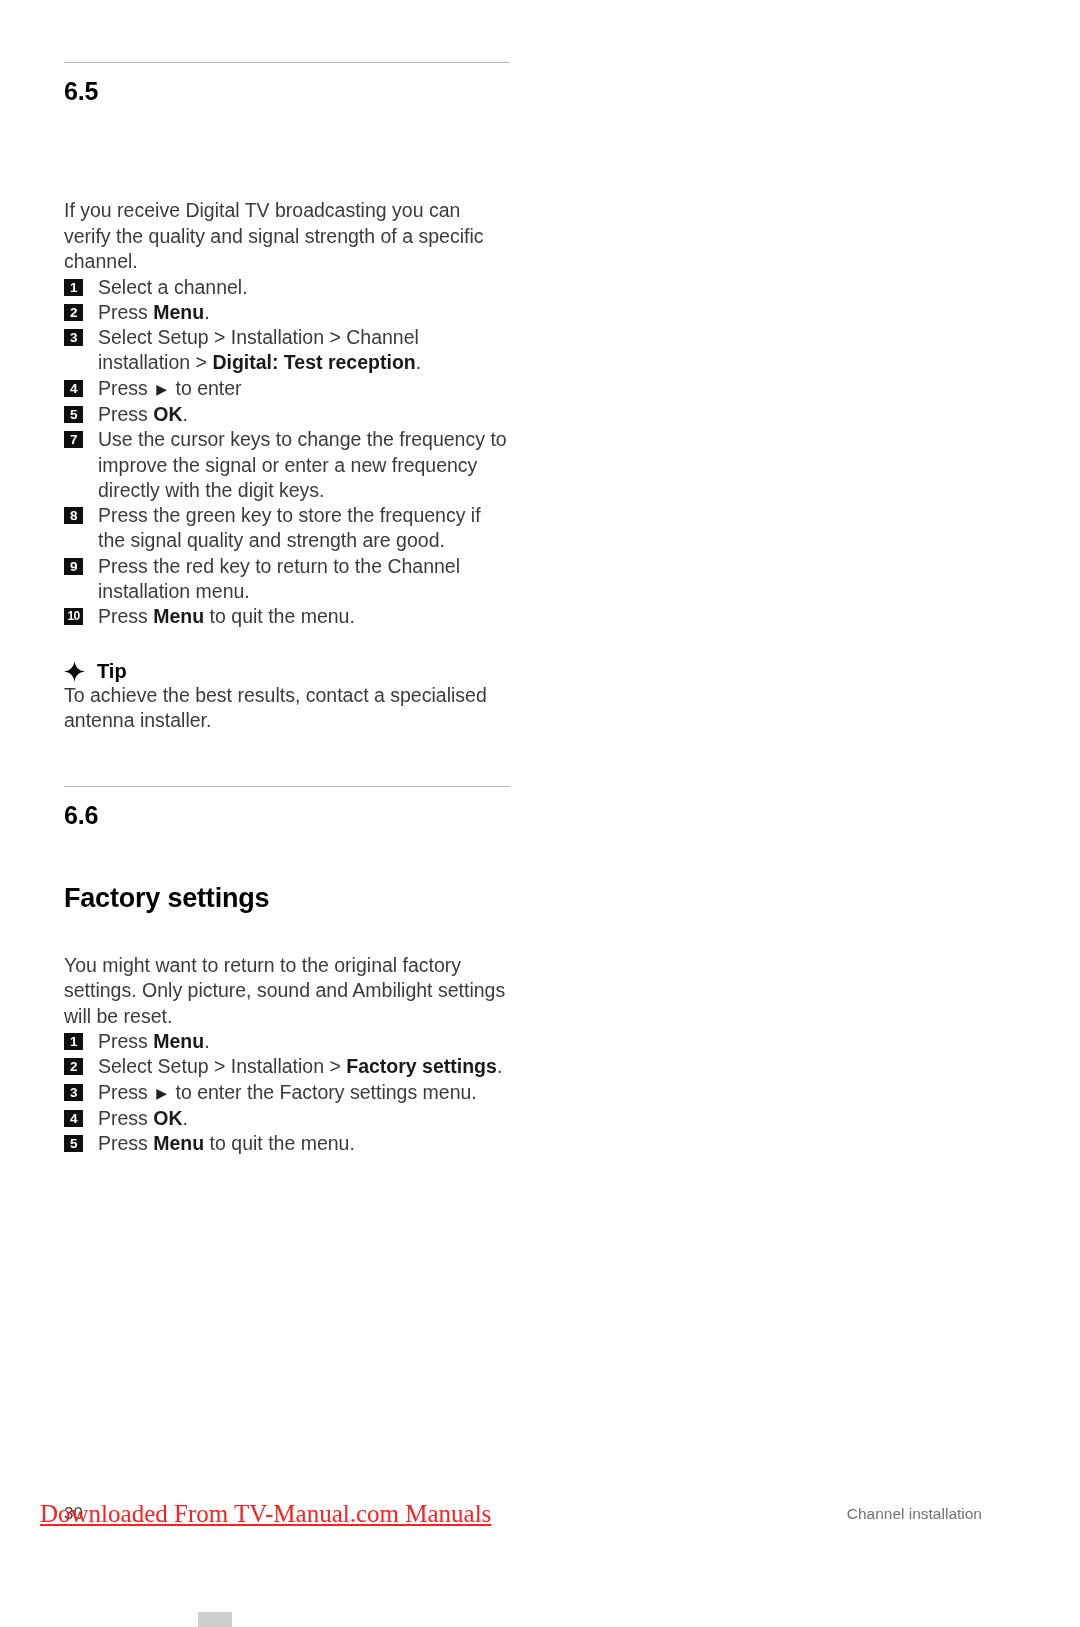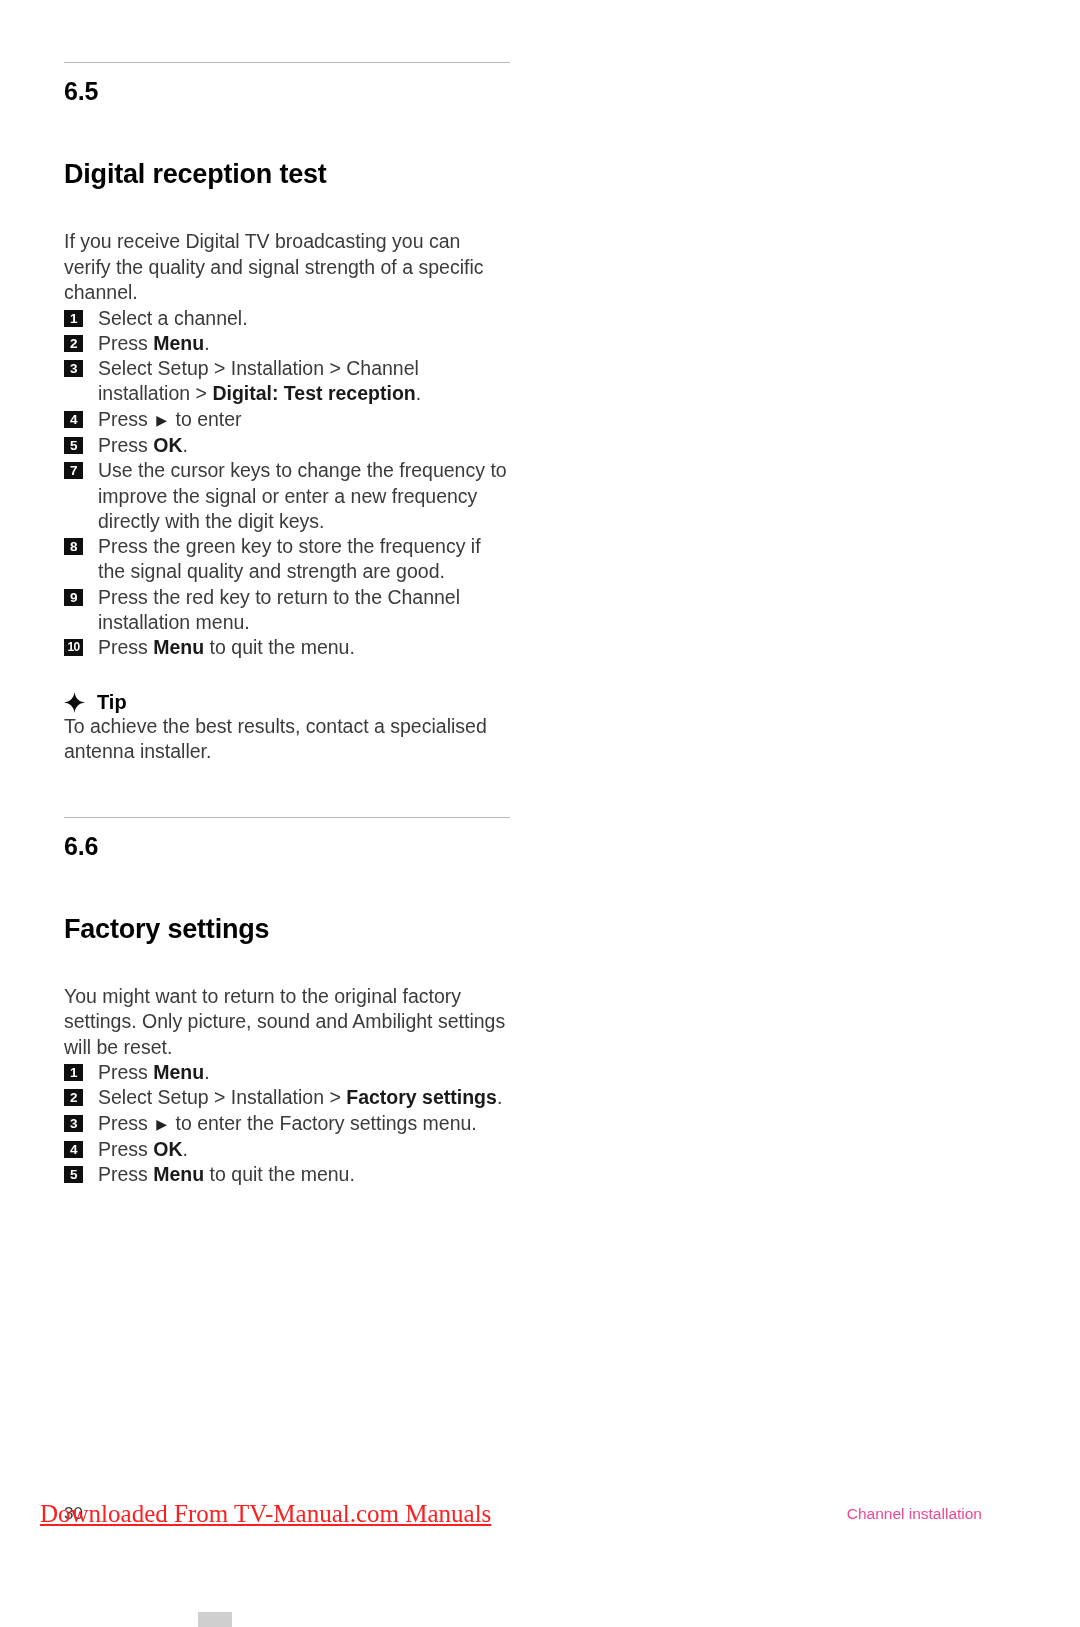--- a/index.html
+++ b/index.html
@@ -146,21 +146,21 @@
     left: 64px;
     top: 1504px;
     font-size: 17px;
     color: #3b3b3b;
   }
   .footer-right {
     position: absolute;
     right: 98px;
     top: 1505px;
     font-size: 15.5px;
-    color: #ec4899;
+    color: #737373;
   }
   .bottom-block {
     position: absolute;
     left: 198px;
     top: 1612px;
     width: 34px;
     height: 15px;
     background: #cfcfcf;
   }
 </style>
@@ -168,21 +168,20 @@
 <body>
 
 <div class="page">
 
   <div class="column">
 
     <div>
       <div class="rule"></div>
       <div class="section-head">
         <span class="section-num">6.5</span>
-        <span class="section-title">Digital reception test</span>
       </div>
 
       <div class="para">If you receive Digital TV broadcasting you can verify the quality and signal strength of a specific channel.</div>
 
       <ol class="steps">
         <li>
           <span class="badge">1</span>
           <span>Select a channel.</span>
         </li>
         <li>

